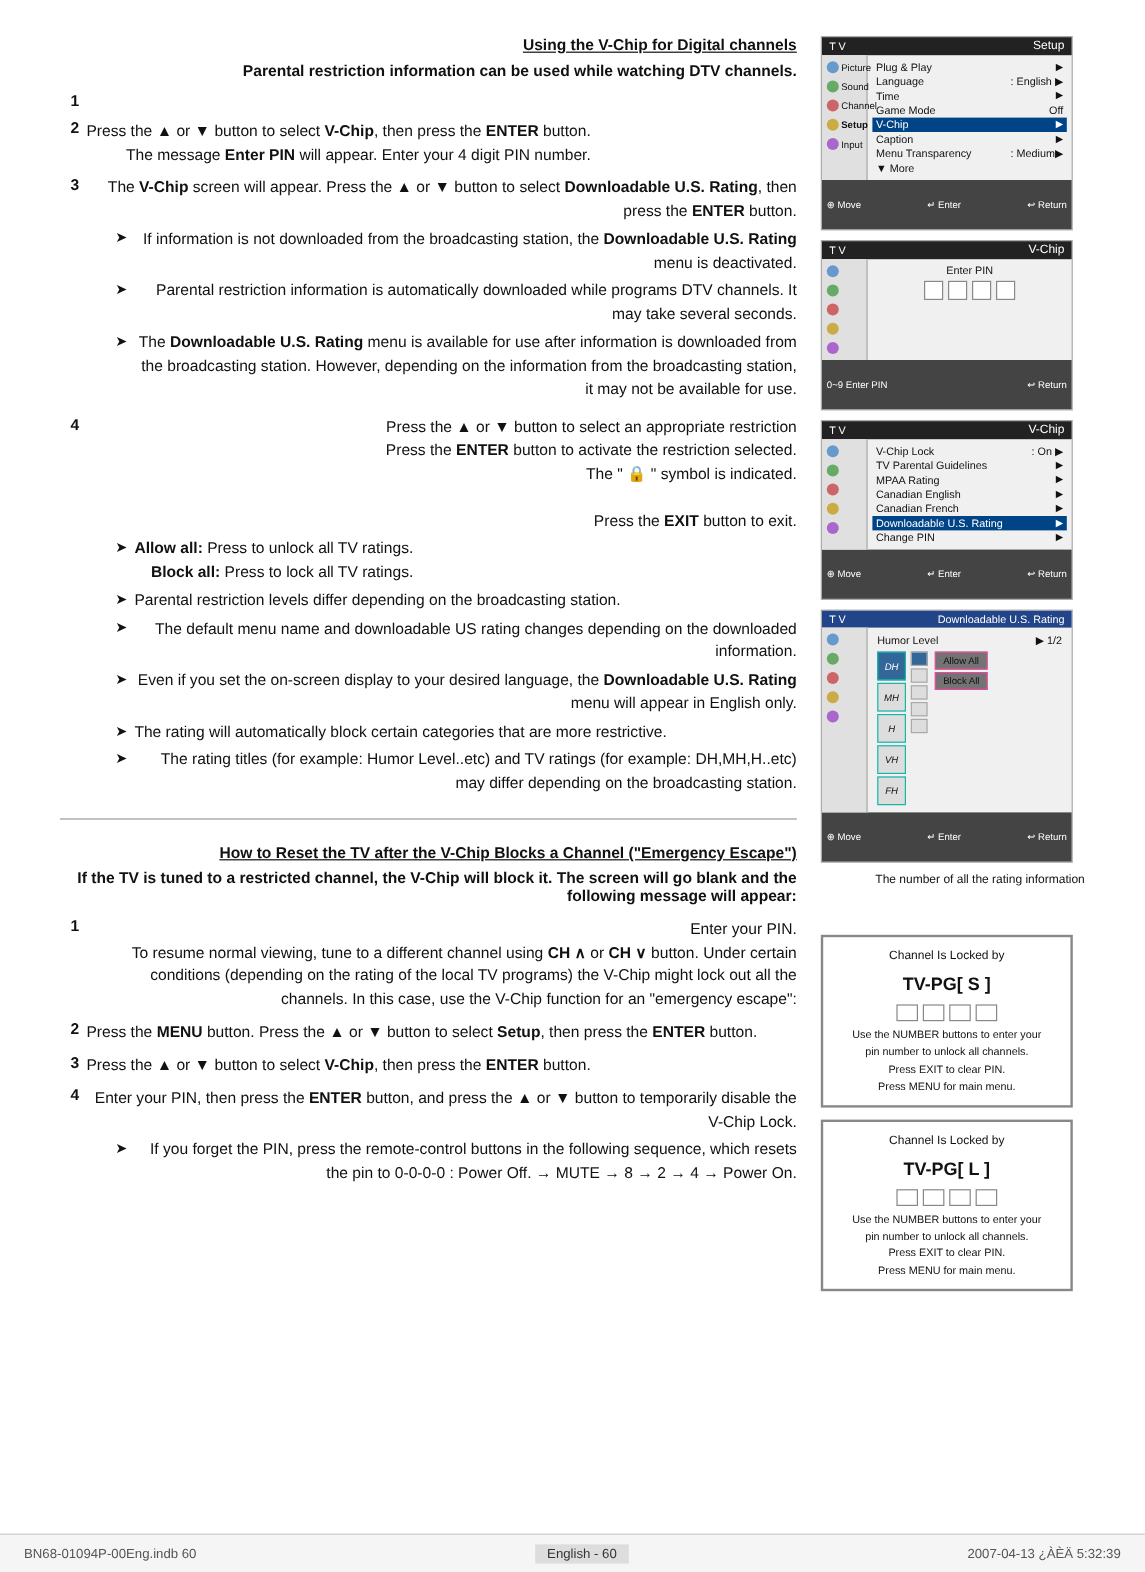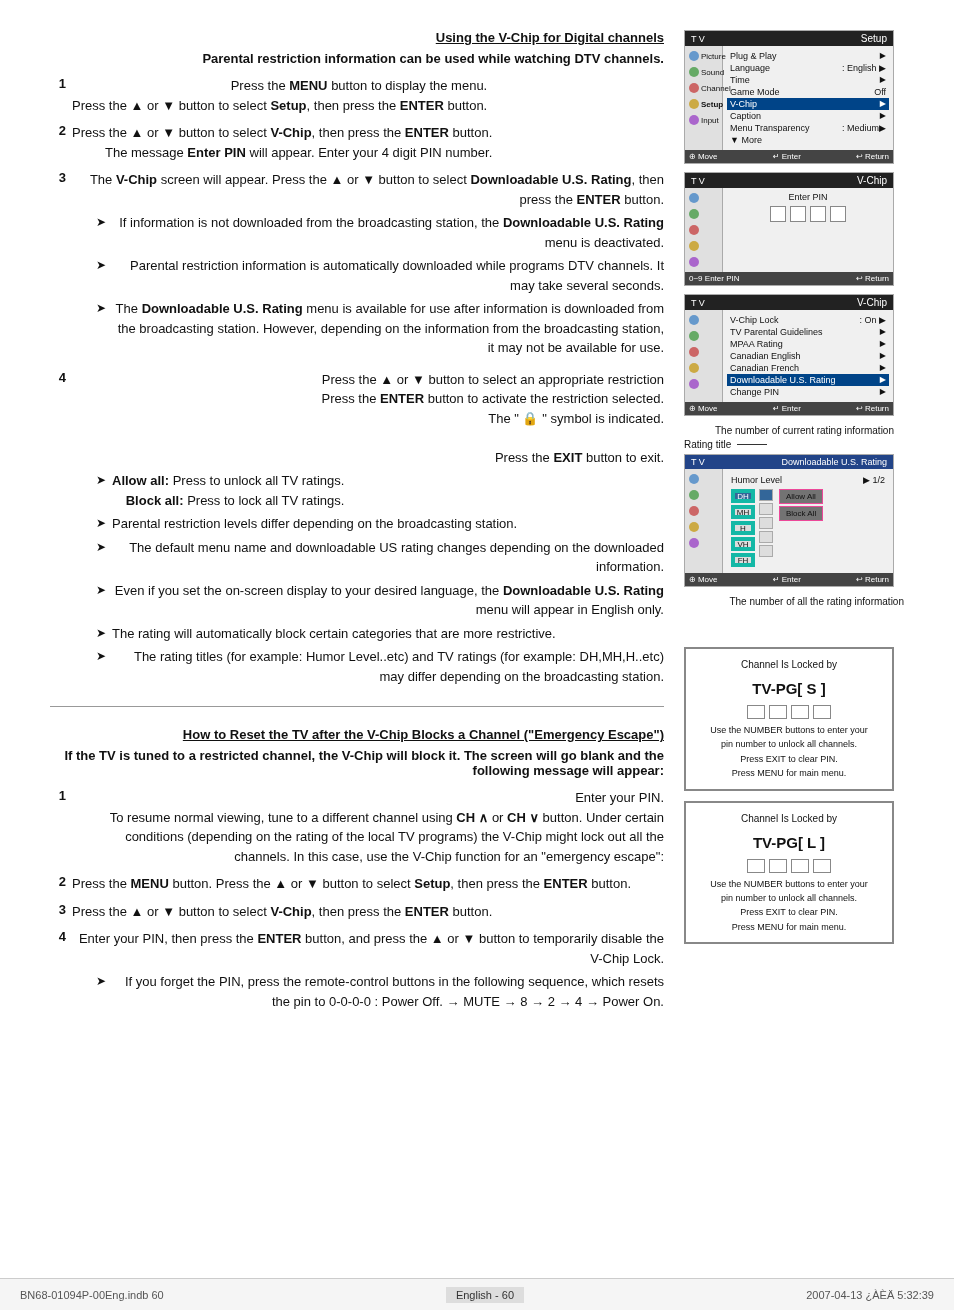--- a/index.html
+++ b/index.html
@@ -176,21 +176,21 @@
       background: #004488;
       color: #fff;
     }
 
     .tv-menu-item .arrow { font-size: 8px; }
 
     .tv-footer {
       background: #444;
       color: #fff;
       font-size: 8px;
-      padding: 2px 4px;
+      padding: 16px 4px;
       display: flex;
       justify-content: space-between;
     }
 
     
     .pin-boxes {
       display: flex;
       gap: 4px;
       justify-content: center;
       margin: 4px 0;
@@ -287,27 +287,28 @@
     }
 
     .rating-col {
       display: flex;
       flex-direction: column;
       gap: 2px;
     }
 
     .r-item {
       width: 24px;
-      height: 14px;
+      height: 24px;
       background: #ddd;
-      border: 4px solid #14b8a6;
+      border: 1px solid #14b8a6;
       font-size: 8px;
       display: flex;
       align-items: center;
       justify-content: center;
+      font-style: italic;
     }
 
     .r-item.filled {
       background: #336699;
       color: #fff;
     }
   </style>
 </head>
 <body>
 
@@ -316,24 +317,20 @@
   <div class="content-area">
 
     <div class="left-col">
 
       <div class="section-heading">Using the V-Chip for Digital channels</div>
 
       <div class="section-intro">Parental restriction information can be used while watching DTV channels.</div>
 
       <div class="step">
         <span class="step-num">1</span>
-        <div class="step-content">
-          Press the <b>MENU</b> button to display the menu.<br>
-          Press the ▲ or ▼ button to select <b>Setup</b>, then press the <b>ENTER</b> button.
-        </div>
       </div>
 
       <div class="step">
         <span class="step-num">2</span>
         <div class="step-content">
           Press the ▲ or ▼ button to select <b>V-Chip</b>, then press the <b>ENTER</b> button.<br>
           The message <b>Enter PIN</b> will appear. Enter your 4 digit PIN number.
         </div>
       </div>
 
@@ -601,31 +598,20 @@
             </div>
           </div>
         </div>
         <div class="tv-footer">
           <span>⊕ Move</span>
           <span>↵ Enter</span>
           <span>↩ Return</span>
         </div>
       </div>
 
-      <div style="position:relative; width:210px; margin-bottom:4px; font-size:10px;">
-        <div style="display:flex; justify-content:flex-end; gap:6px; align-items:flex-end; margin-bottom:2px;">
-          <div style="text-align:right; font-size:10px; line-height:1.3;">
-            <span>The number of current rating information</span>
-          </div>
-        </div>
-        <div style="display:flex; justify-content:flex-start; gap:6px; align-items:center; margin-bottom:2px;">
-          <div style="font-size:10px;">Rating title</div>
-          <div style="width:30px; height:1px; background:#333;"></div>
-        </div>
-      </div>
 
       <div class="tv-panel">
         <div class="tv-panel-header" style="background:#224488;">
           <span class="tv-logo">T V</span>
           <span class="tv-title" style="font-size:9px;">Downloadable U.S. Rating</span>
         </div>
         <div class="tv-panel-body">
           <div class="tv-sidebar">
             <div class="tv-sidebar-item">
               <div class="tv-sidebar-icon picture"></div>

